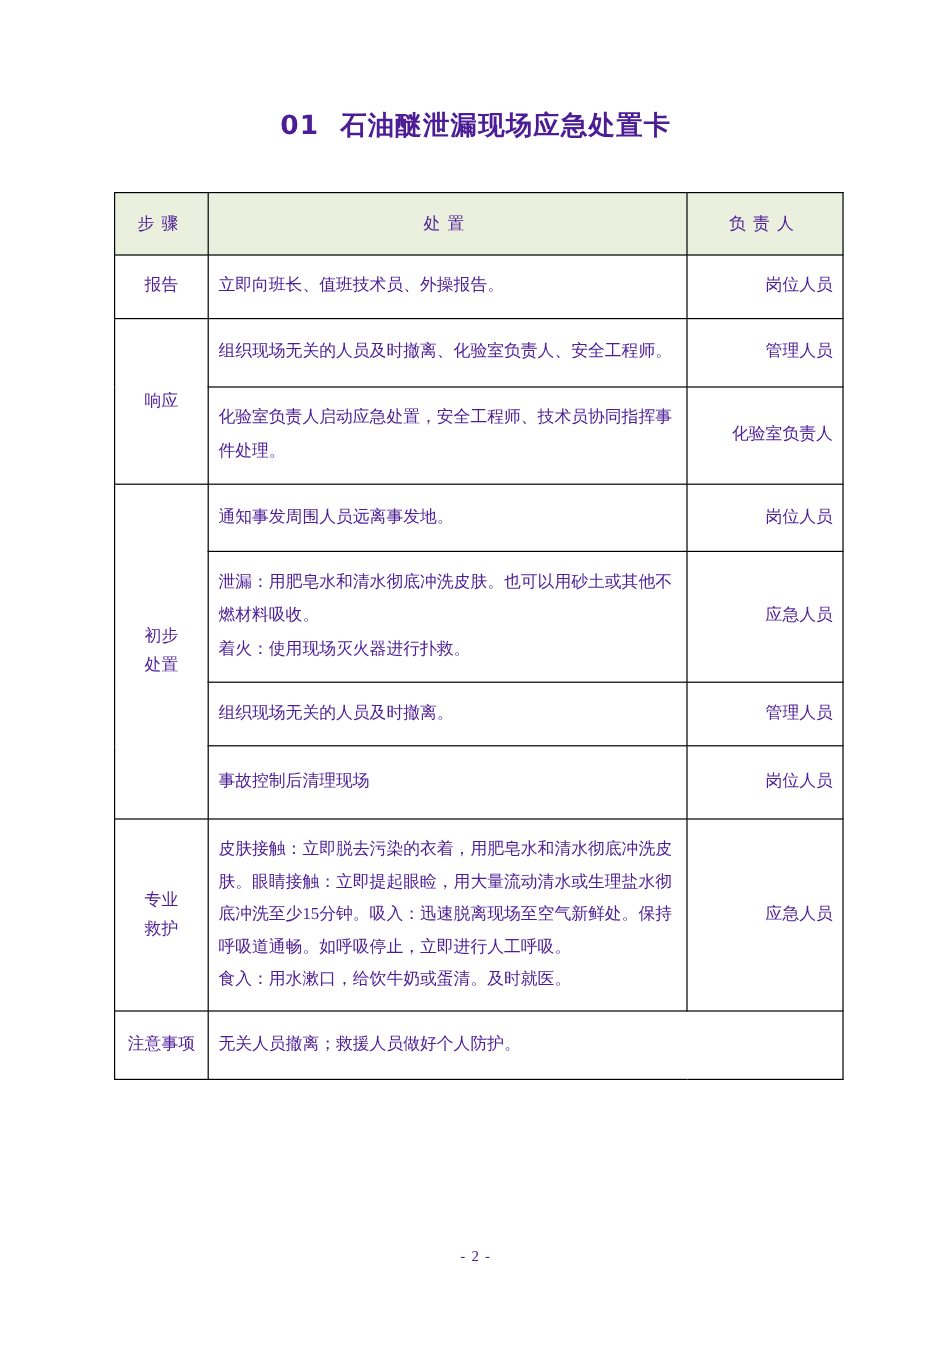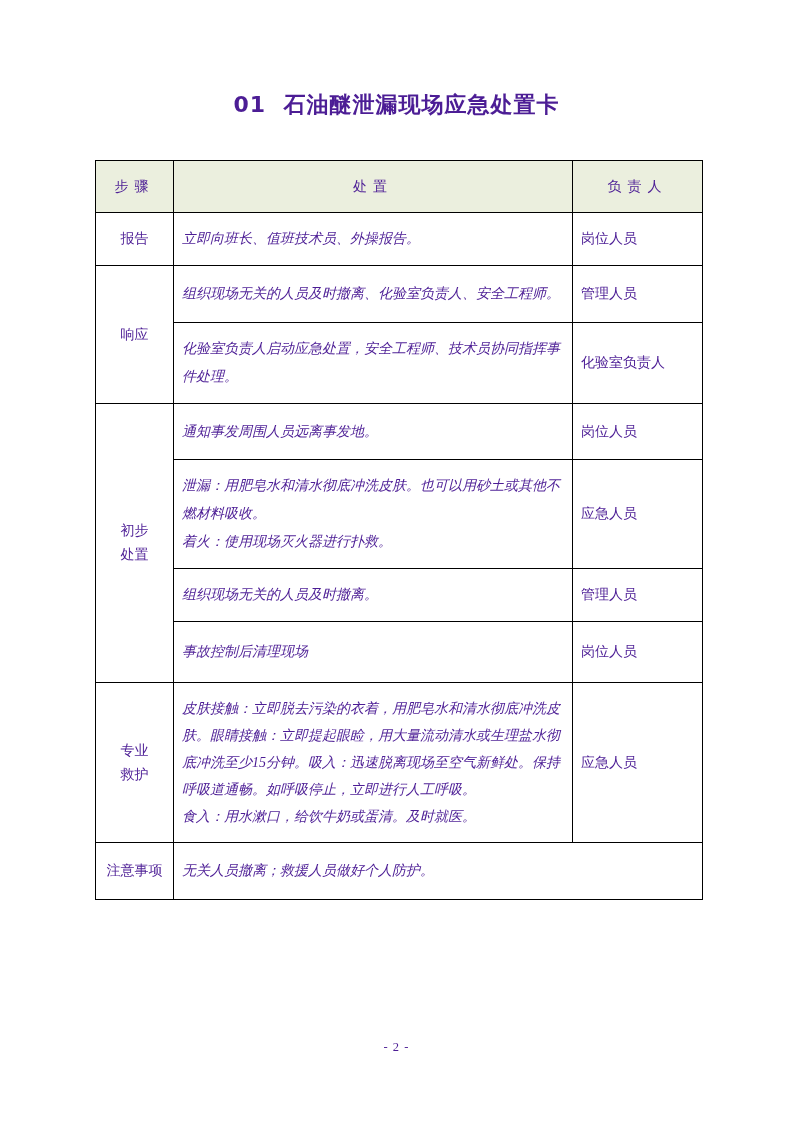--- a/index.html
+++ b/index.html
@@ -55,27 +55,26 @@
     text-align: center;
     white-space: pre-line;
     line-height: 24px;
     padding: 4px 4px;
   }
   td.action-cell {
     text-align: left;
     white-space: pre-line;
     line-height: 28px;
     padding: 4px 10px;
-    font-style: italic;
   }
   td.action-cell.dense {
     line-height: 27px;
   }
   td.resp-cell {
-    text-align: left;
+    text-align: right;
     line-height: 20px;
     padding: 4px 4px;
   }
   .page-footer {
     position: absolute;
     top: 1040px;
     left: 0;
     width: 100%;
     text-align: center;
     font-size: 12.5px;

